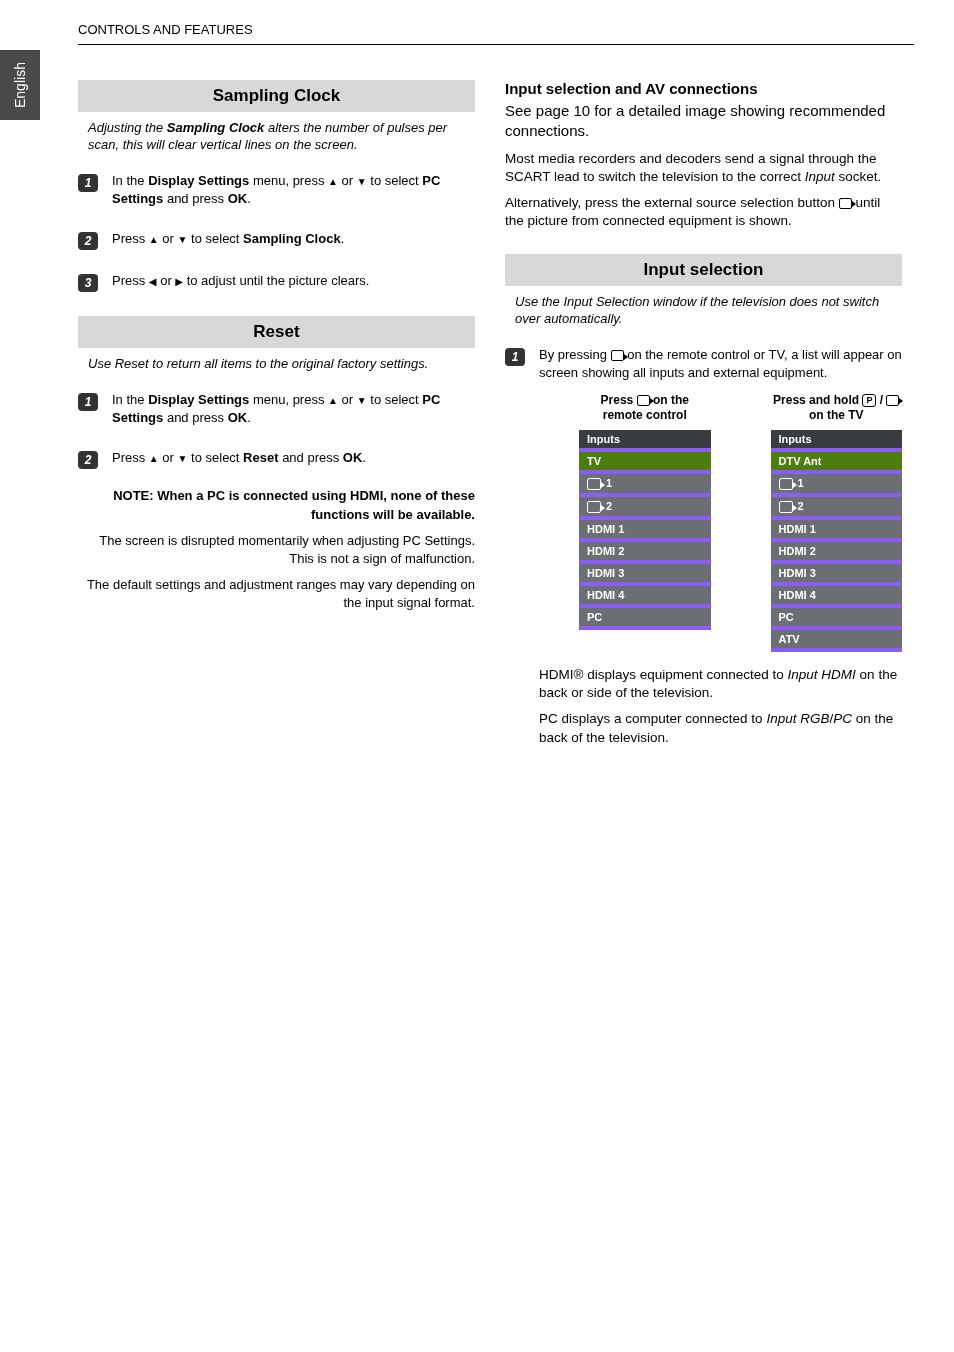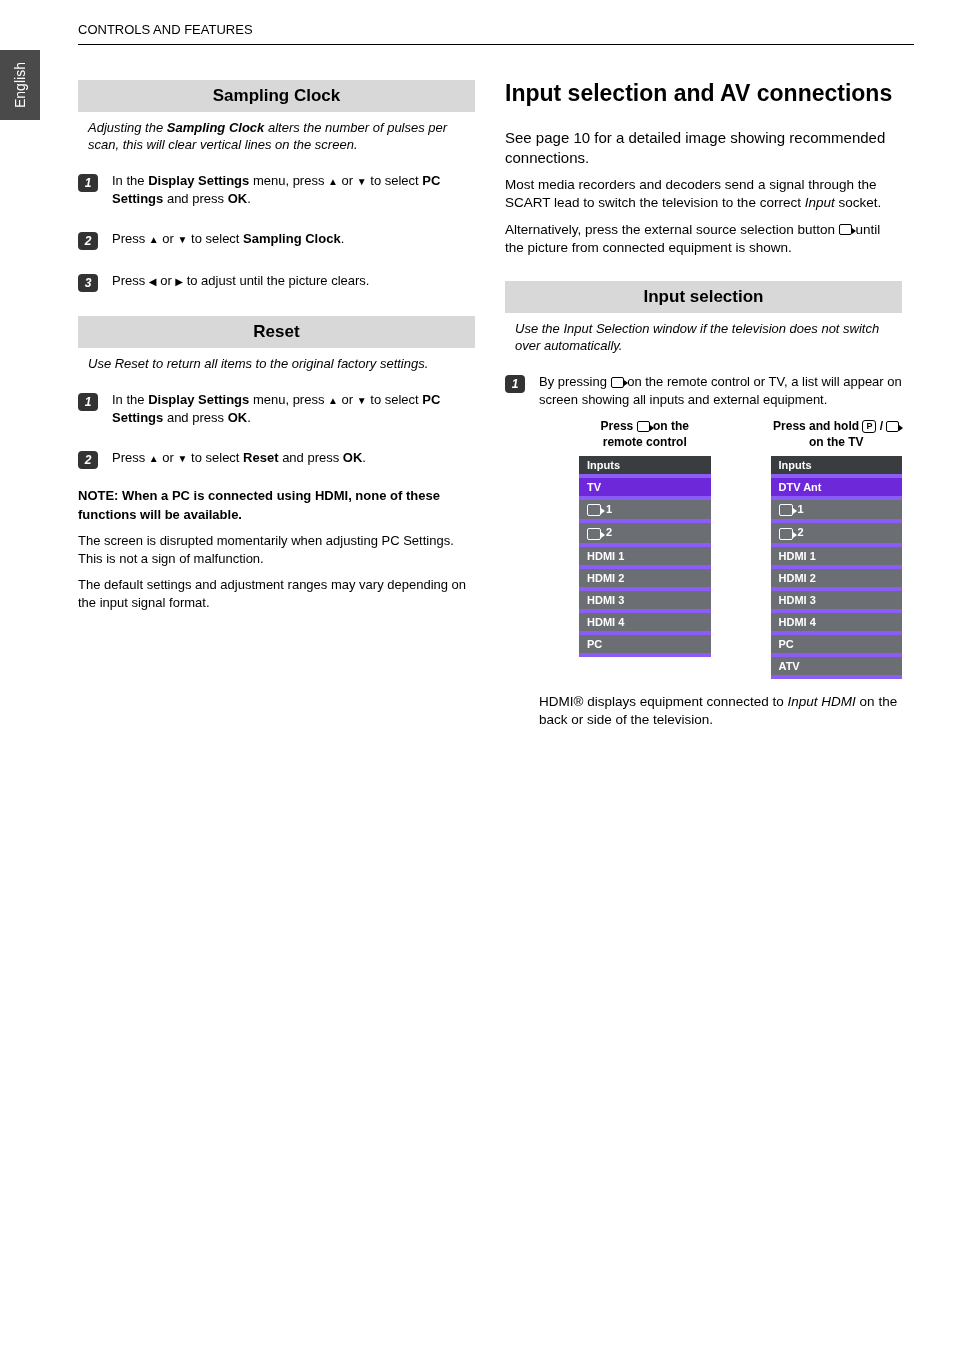--- a/index.html
+++ b/index.html
@@ -14,30 +14,30 @@
   .italic-intro { font-style: italic; font-size: 13px; padding: 0 10px 10px 10px; line-height: 1.3; }
   .step { display: flex; align-items: flex-start; margin: 8px 0; }
   .step-badge { width: 20px; height: 18px; background: #333; color: #fff; border-radius: 4px; font-size: 12px; font-weight: bold; display: flex; align-items: center; justify-content: center; margin-right: 14px; flex-shrink: 0; margin-top: 2px; font-style: italic; }
   .step-text { font-size: 13px; line-height: 1.4; }
   .step-text b { font-weight: bold; }
   .triangle-up::before { content: "▲"; font-size: 10px; }
   .triangle-down::before { content: "▼"; font-size: 10px; }
   .triangle-left::before { content: "◀"; font-size: 10px; }
   .triangle-right::before { content: "▶"; font-size: 10px; }
   .note-block { font-size: 13px; line-height: 1.4; margin-top: 18px; }
-  .note-block p { margin-bottom: 8px; }
-  .big-heading { font-size: 23px; font-weight: bold; line-height: 1.2; margin-bottom: 20px; }
+  .note-block p { margin-bottom: 8px; text-align: right; }
+  .big-heading { font-size: 15px; font-weight: bold; line-height: 1.2; margin-bottom: 3px; }
   .body-text { font-size: 13.5px; line-height: 1.35; margin-bottom: 8px; }
   .inputs-wrap { display: flex; gap: 20px; margin: 10px 0 14px 34px; }
   .inputs-col { flex: 1; padding-left: 40px; }
   .inputs-col-head { font-size: 12px; font-weight: bold; text-align: center; margin-bottom: 6px; line-height: 1.3; }
   .inputs-table { width: 100%; border-collapse: collapse; font-size: 11px; font-weight: bold; }
   .inputs-table td { padding: 3px 8px; color: #fff; border-bottom: 4px solid #8b5cf6; }
   .th-row td { background: #3a3d40; }
-  .sel-row td { background: #6d28d9; }
+  .sel-row td { background: #4d7c0f; }
   .norm-row td { background: #6b6e72; }
   .input-icon { display:inline-block; width:14px; height:12px; border:1.2px solid #fff; border-radius:2px; position:relative; vertical-align:middle; margin-right:2px;}
   .input-icon::after{content:"";position:absolute;right:-5px;top:3px;width:0;height:0;border-top:3px solid transparent;border-bottom:3px solid transparent;border-left:4px solid #fff;}
   .src-icon { display:inline-block; width:13px; height:11px; border:1px solid #000; border-radius:2px; position:relative; vertical-align:middle;}
   .src-icon::after{content:"";position:absolute;right:-5px;top:2.5px;width:0;height:0;border-top:3px solid transparent;border-bottom:3px solid transparent;border-left:4px solid #000;}
   .p-icon{display:inline-block;width:14px;height:13px;border:1px solid #000;border-radius:3px;font-size:9px;line-height:11px;text-align:center;vertical-align:middle;font-weight:bold;}
   .page-num { position: absolute; bottom: 18px; left: 0; right: 0; text-align: center; font-size: 28px; }
   .indent-body { margin-left: 34px; }
   .spacer-sm { height: 6px; }
   .spacer-md { height: 16px; }
@@ -208,16 +208,19 @@
                   <td>ATV</td>
                 </tr>
           </tbody>
             </table>
         </div>
       </div>
 
       <p class="body-text indent-body">
         <span>HDMI® displays equipment connected to </span><i>Input HDMI</i><span> on the back or side of the television.</span>
       </p>
+      <p class="body-text indent-body">
+        <span>PC displays a computer connected to </span><i>Input RGB</i><span>/</span><i>PC</i><span> on the back of the television.</span>
+      </p>
     </div>
   </div>
 
 </div>
 
 </body></html>

